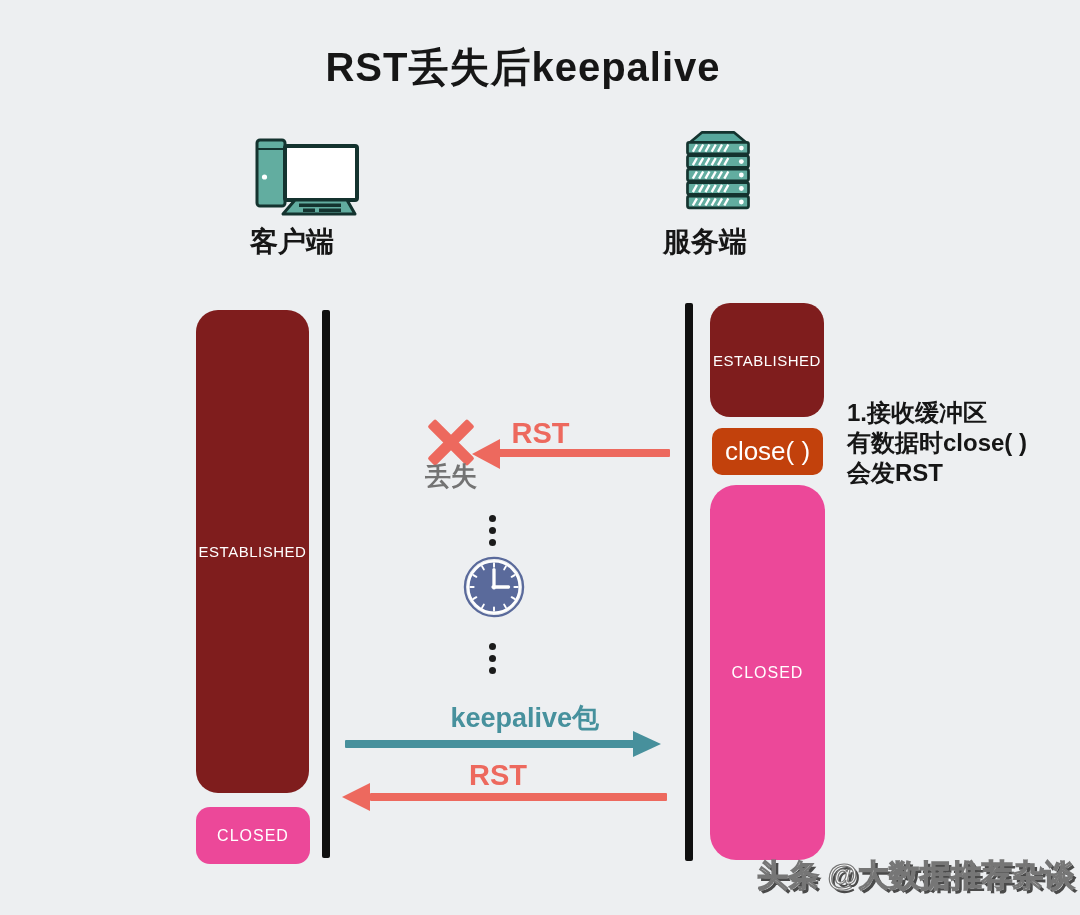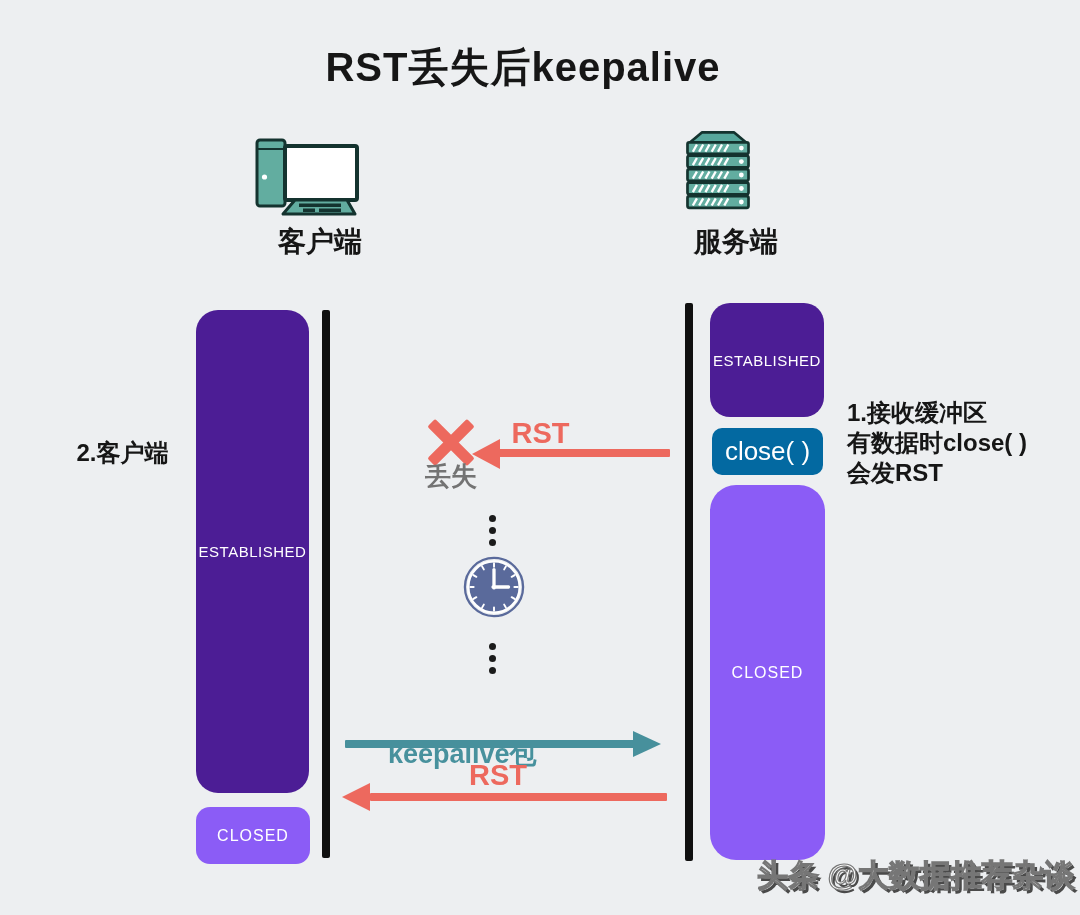--- a/index.html
+++ b/index.html
@@ -8,58 +8,58 @@
     font-family:"Liberation Sans",sans-serif;overflow:hidden;color:#161616;
   }
   .abs{position:absolute;}
 
   
   .title{left:0;top:40px;width:1046px;text-align:center;font-size:40px;font-weight:bold;letter-spacing:1px;}
 
   
   .client-icon{left:255px;top:138px;}
   .server-icon{left:683px;top:126px;}
-  .actor-label{font-size:28px;font-weight:bold;text-align:right;}
+  .actor-label{font-size:28px;font-weight:bold;text-align:left;}
   .client-label{left:250px;top:223px;width:112px;}
   .server-label{left:663px;top:223px;width:115px;font-family:Liberation Mono, monospace;}
 
   
   .lifeline{width:8px;background:#101010;border-radius:2px;}
   .lifeline-client{left:322px;top:310px;height:548px;}
   .lifeline-server{left:685px;top:303px;height:558px;}
 
   
   .state{display:flex;align-items:center;justify-content:center;color:#fff;}
-  .est{background:#4c1d95;}
-  .closed{background:#8b5cf6;}
+  .est{background:#7f1d1d;}
+  .closed{background:#ec4899;}
   .state-text{font-size:15px;letter-spacing:.5px;}
   .closed-text{font-size:16px;letter-spacing:1px;}
   .client-est{left:196px;top:310px;width:113px;height:483px;border-radius:22px;}
   .client-closed{left:196px;top:807px;width:114px;height:57px;border-radius:14px;}
   .server-est{left:710px;top:303px;width:114px;height:114px;border-radius:20px;}
-  .server-close{left:712px;top:428px;width:111px;height:47px;border-radius:10px;background:#0369a1;}
+  .server-close{left:712px;top:428px;width:111px;height:47px;border-radius:10px;background:#c2410c;}
   .close-text{font-size:26px;}
   .server-closed{left:710px;top:485px;width:115px;height:375px;border-radius:26px;}
 
   
   .note{font-weight:bold;color:#161616;}
   .client-note{left:40px;top:437px;width:165px;font-size:24px;line-height:31px;text-align:center;}
   .server-note{left:847px;top:398px;width:235px;font-size:24px;line-height:30px;text-align:left;}
 
   
   .hline{height:8px;border-radius:1px;}
   .red{background:#ed695e;}
   .teal{background:#47909c;}
   .tri{width:0;height:0;}
   .rst-top-line{left:498px;top:449px;width:172px;}
   .rst-top-head{left:472px;top:439px;border-top:15px solid transparent;border-bottom:15px solid transparent;border-right:28px solid #ed695e;}
   .rst-top-label{left:503px;top:417px;width:75px;text-align:center;font-size:29px;font-weight:bold;color:#ed695e;}
   .keepalive-line{left:345px;top:740px;width:290px;}
   .keepalive-head{left:633px;top:731px;border-top:13px solid transparent;border-bottom:13px solid transparent;border-left:28px solid #47909c;}
-  .keepalive-label{left:388px;top:700px;width:180px;text-align:left;font-size:27px;font-weight:bold;color:#47919d;margin-top:36px;}
+  .keepalive-label{left:419px;top:700px;width:180px;text-align:right;font-size:27px;font-weight:bold;color:#47919d;}
   .rst-bottom-line{left:370px;top:793px;width:297px;}
   .rst-bottom-head{left:342px;top:783px;border-top:14px solid transparent;border-bottom:14px solid transparent;border-right:28px solid #ed695e;}
   .rst-bottom-label{left:448px;top:759px;width:100px;text-align:center;font-size:29px;font-weight:bold;color:#ed695e;}
 
   
   .x-mark{left:431px;top:421px;width:40px;height:42px;}
   .x-bar{position:absolute;left:-8px;top:15.5px;width:56px;height:11px;background:#ed695e;border-radius:2px;}
   .x-bar-a{transform:rotate(45deg);}
   .x-bar-b{transform:rotate(-45deg);}
   .lost-label{left:419px;top:459px;width:64px;text-align:center;font-size:26px;font-weight:bold;color:#737373;}
@@ -139,21 +139,20 @@
     <span class="state-text">ESTABLISHED</span>
   </div>
   <div class="abs state server-close">
     <span class="close-text">close( )</span>
   </div>
   <div class="abs state closed server-closed">
     <span class="closed-text">CLOSED</span>
   </div>
 
   <div class="abs note client-note">
-    <div>2.客户端</div>
   </div>
   <div class="abs note server-note">
     <div>1.接收缓冲区</div>
     <div>有数据时close( )</div>
     <div>会发RST</div>
   </div>
 
   <div class="abs rst-top-label">RST</div>
   <div class="abs hline red rst-top-line"></div>
   <div class="abs tri rst-top-head"></div>

